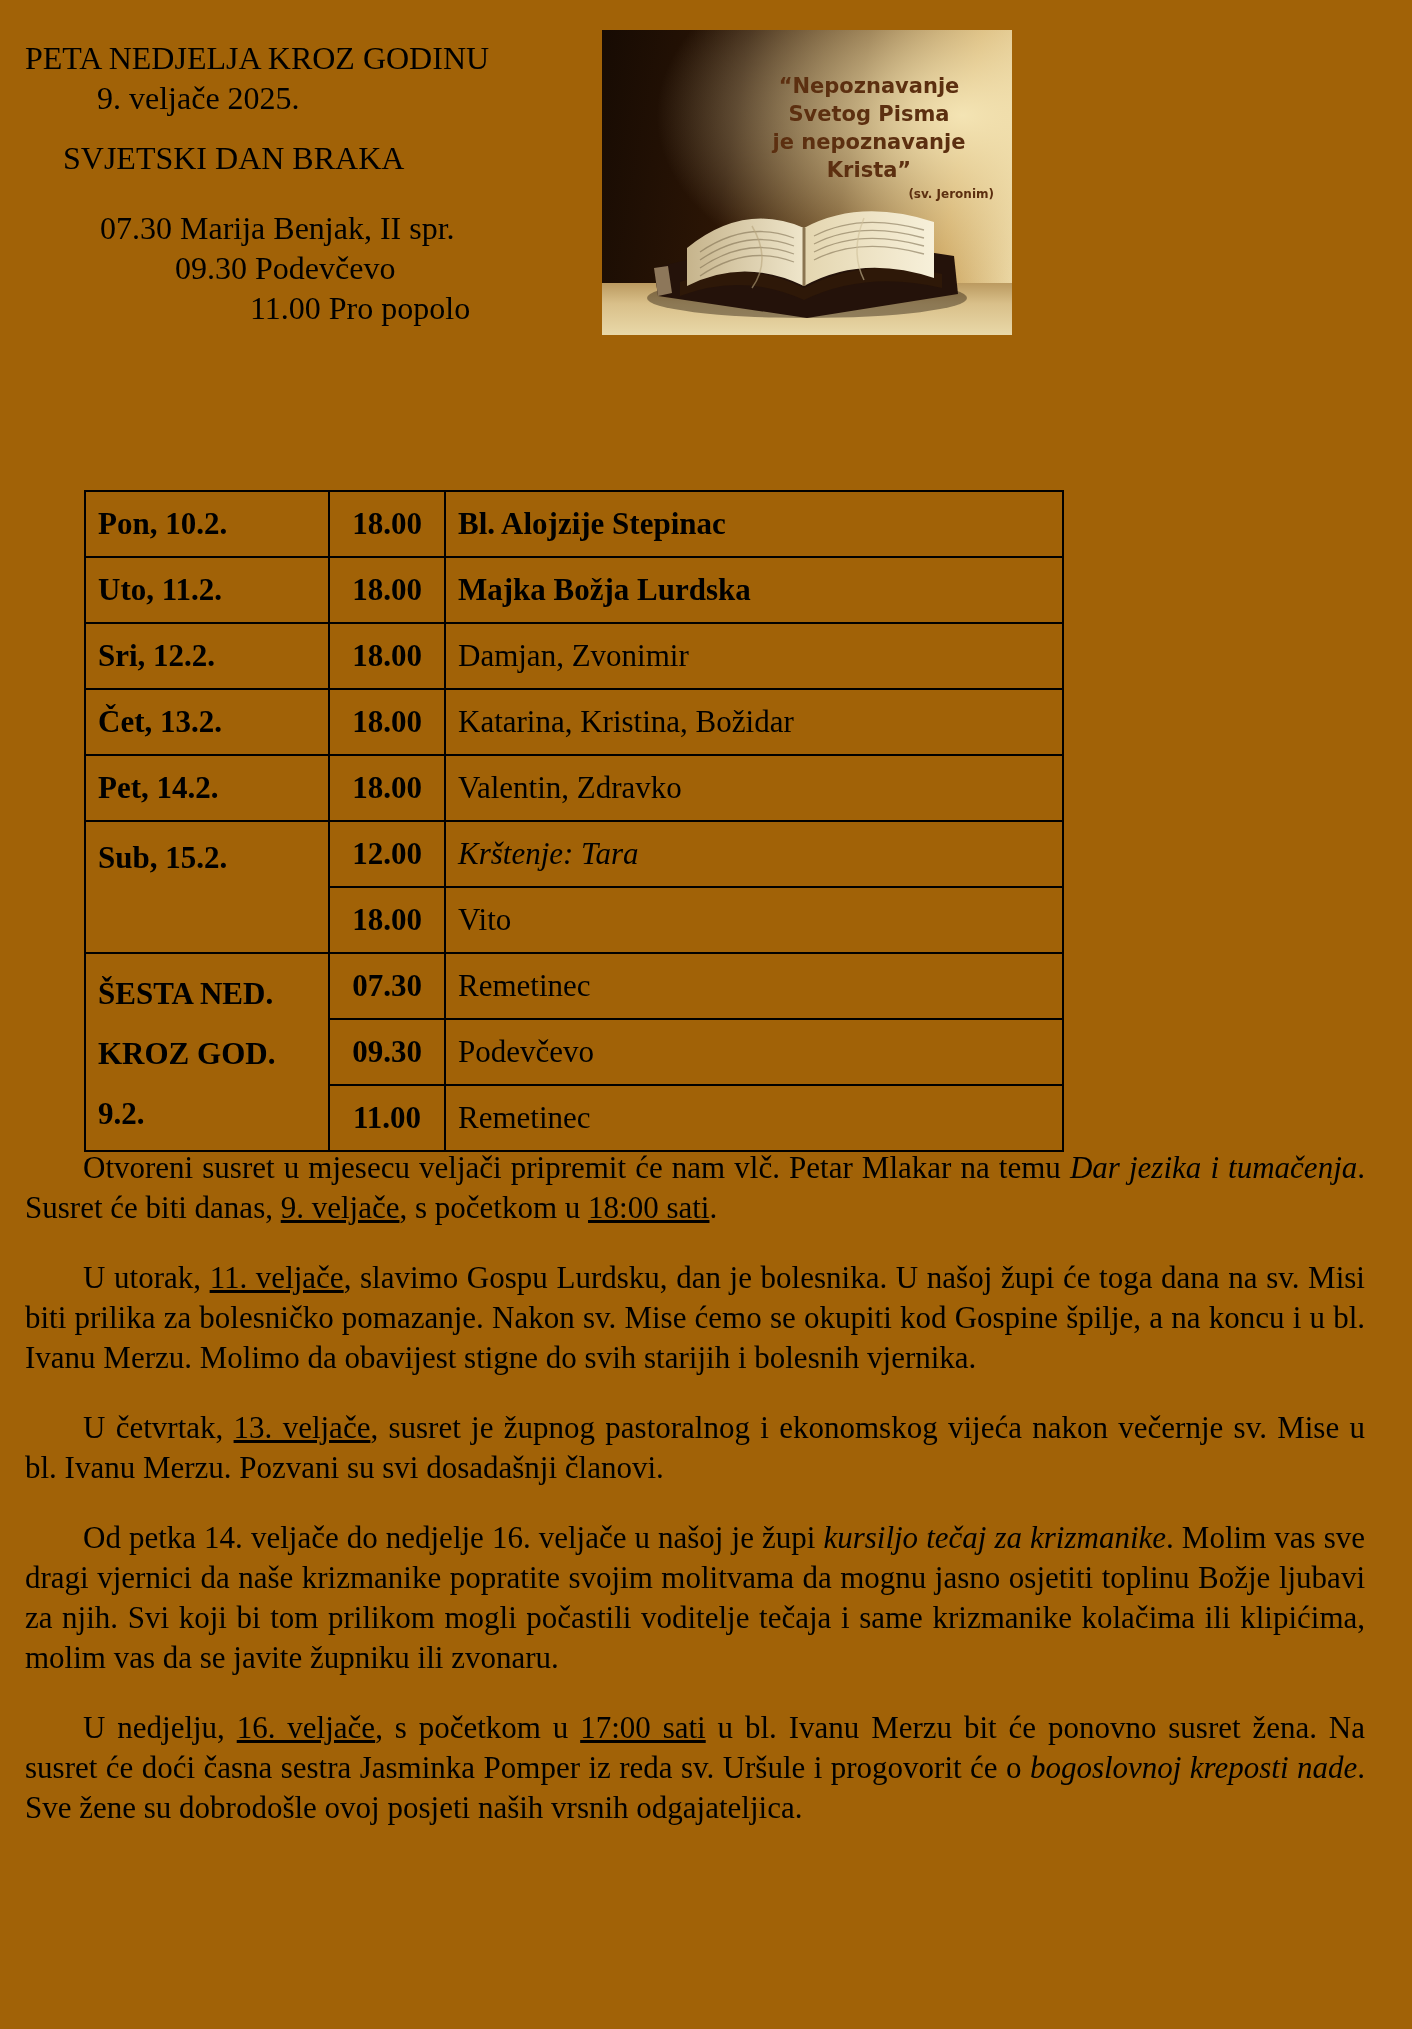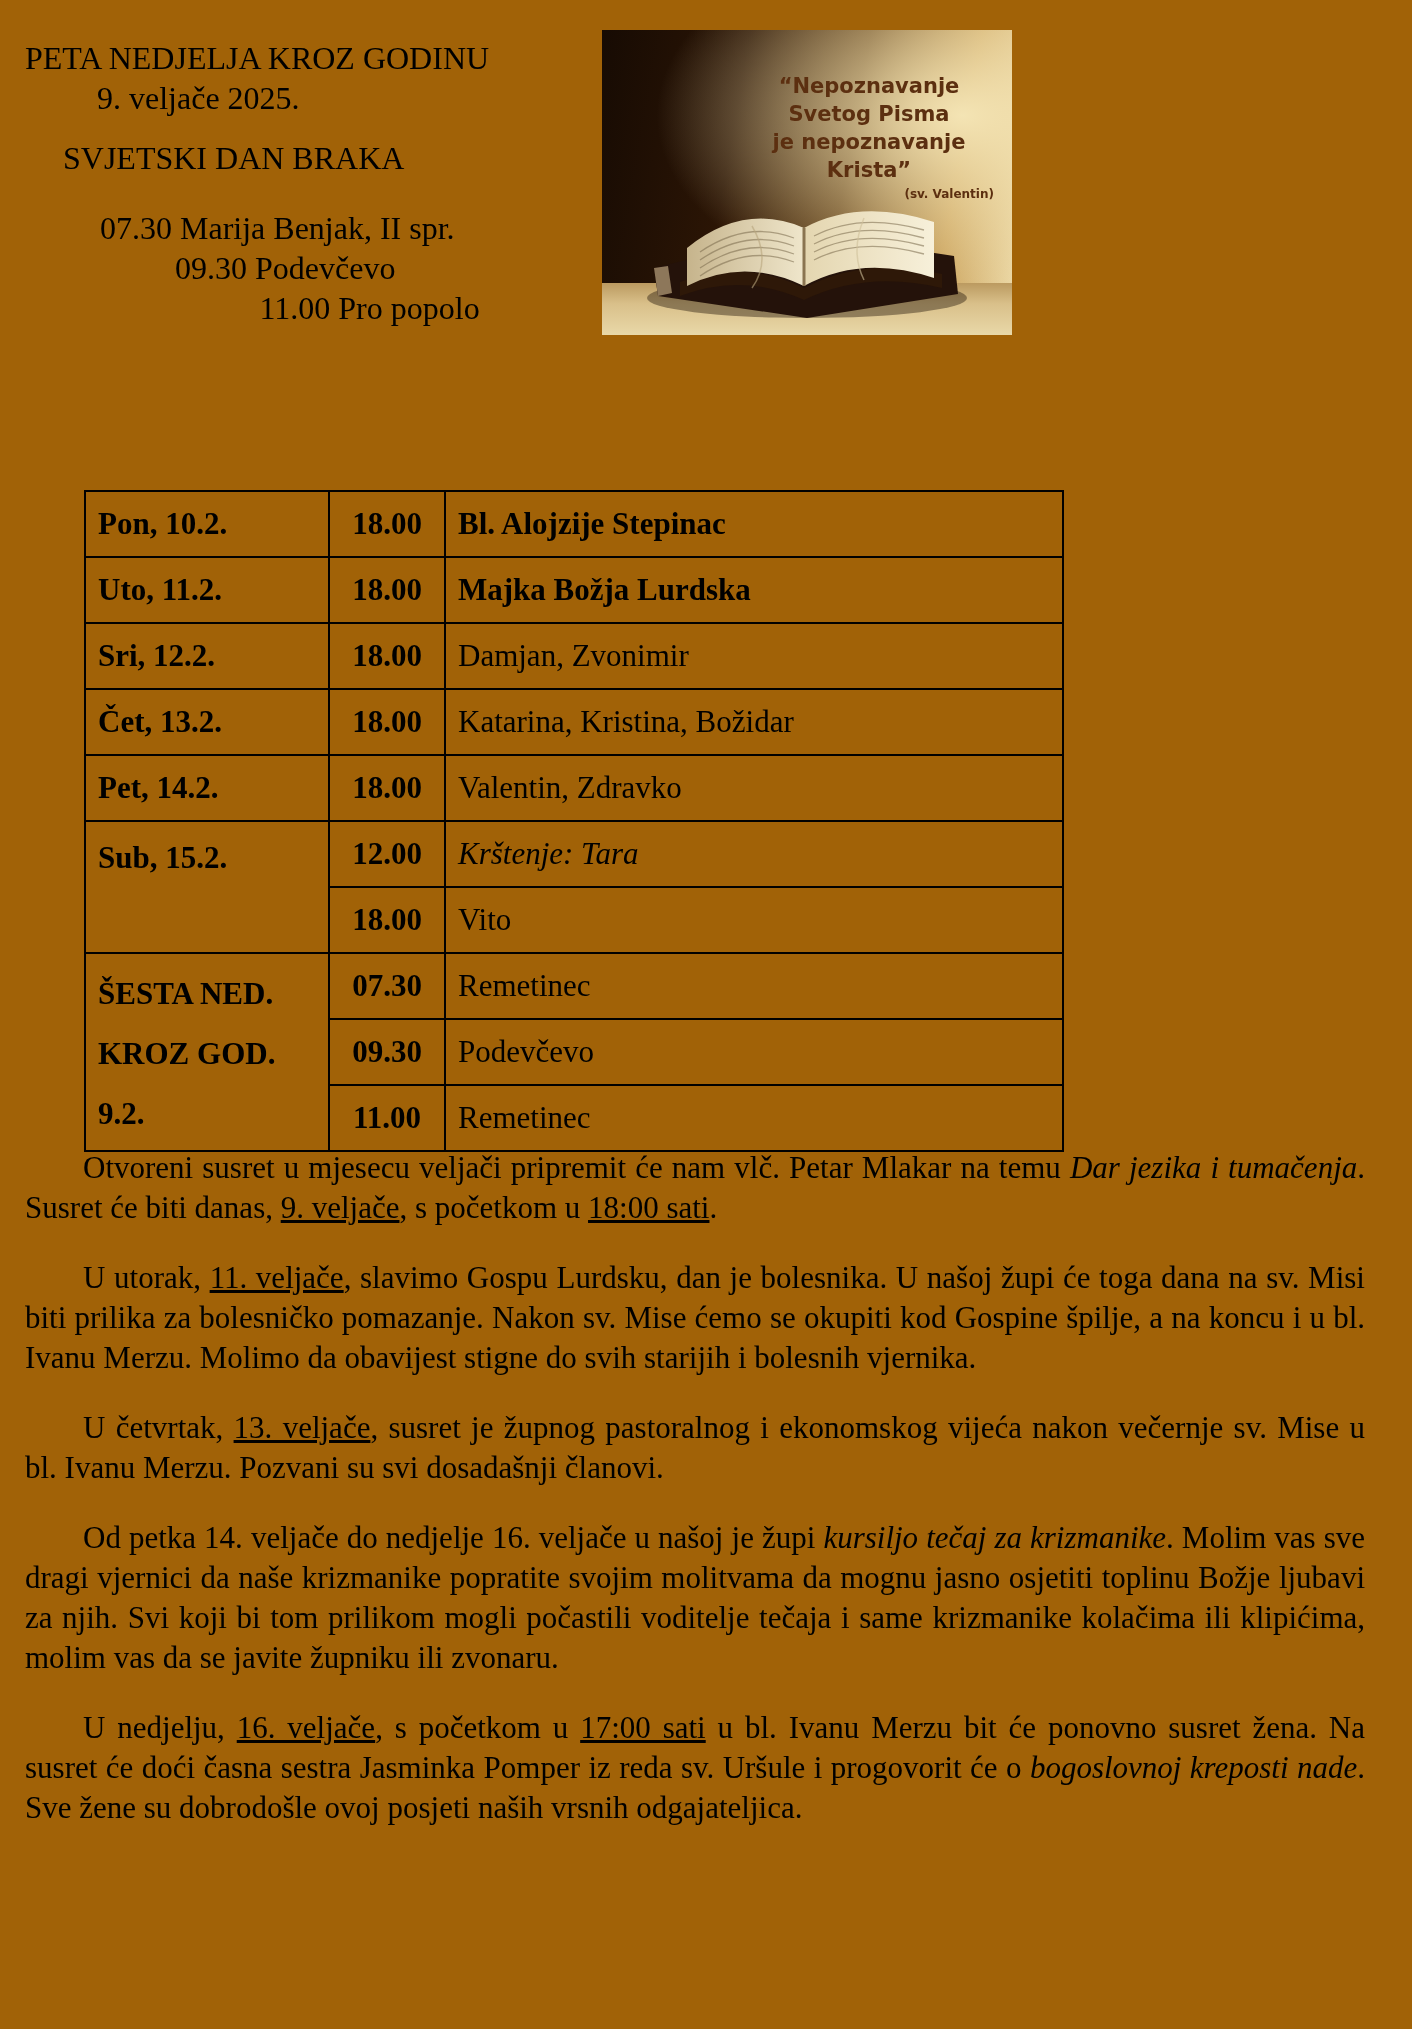--- a/index.html
+++ b/index.html
@@ -14,21 +14,21 @@
   }
 
   
   .header{position:absolute;left:25px;top:38px;font-size:32px;line-height:40px;}
   .header .h-line{white-space:nowrap;}
   .h-title{margin-left:0;}
   .h-date{margin-left:72px;}
   .h-subtitle{margin-left:38px;margin-top:20px;}
   .h-mass1{margin-left:75px;margin-top:30px;}
   .h-mass2{margin-left:150px;}
-  .h-mass3{margin-left:225px;text-align:center;}
+  .h-mass3{margin-left:225px;}
 
   
   .hero{
     position:absolute;left:602px;top:30px;width:410px;height:305px;
     background:
       radial-gradient(ellipse at 88% 28%, #f4e4b4 0%, rgba(244,228,180,0) 60%),
       linear-gradient(100deg,#170b03 0%,#2b1505 32%,#5c3a12 58%,#c79d55 82%,#eedcab 100%);
     overflow:hidden;
   }
   .hero-table{
@@ -128,21 +128,21 @@
         <path d="M212 230 Q258 206 322 224"></path>
       </g>
       <path d="M150 196 Q170 230 150 258" stroke="#b7a57d" stroke-width="1.5" fill="none" opacity="0.6"></path>
       <path d="M262 188 Q248 222 262 250" stroke="#cfc09a" stroke-width="1.5" fill="none" opacity="0.6"></path>
     </svg>
     <div class="hero-quote">
       <div>“Nepoznavanje</div>
       <div>Svetog Pisma</div>
       <div>je nepoznavanje</div>
       <div>Krista”</div>
-      <div class="hero-attrib">(sv. Valentin)</div>
+      <div class="hero-attrib">(sv. Jeronim)</div>
     </div>
   </div>
 
   <table class="schedule">
     <tbody>
       <tr>
         <td class="col-day">Pon, 10.2.</td>
         <td class="col-time">18.00</td>
         <td class="col-desc desc-bold">Bl. Alojzije Stepinac</td>
       </tr>

